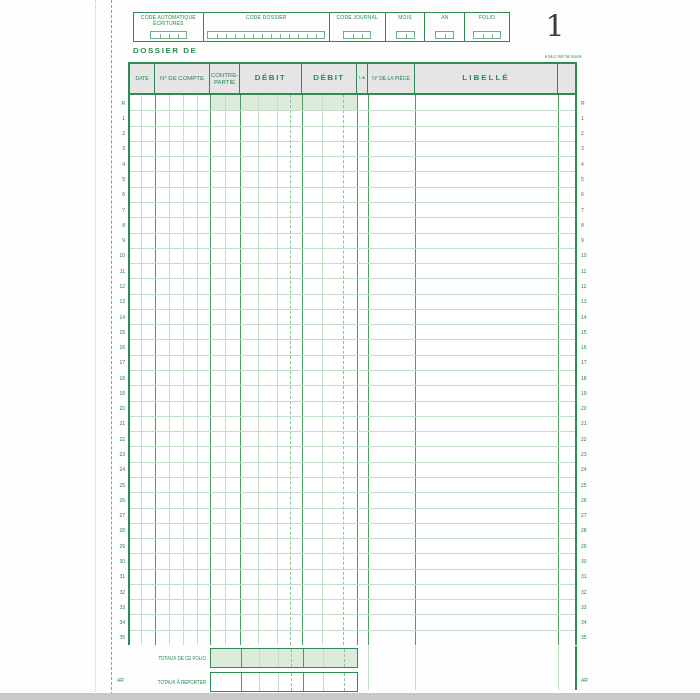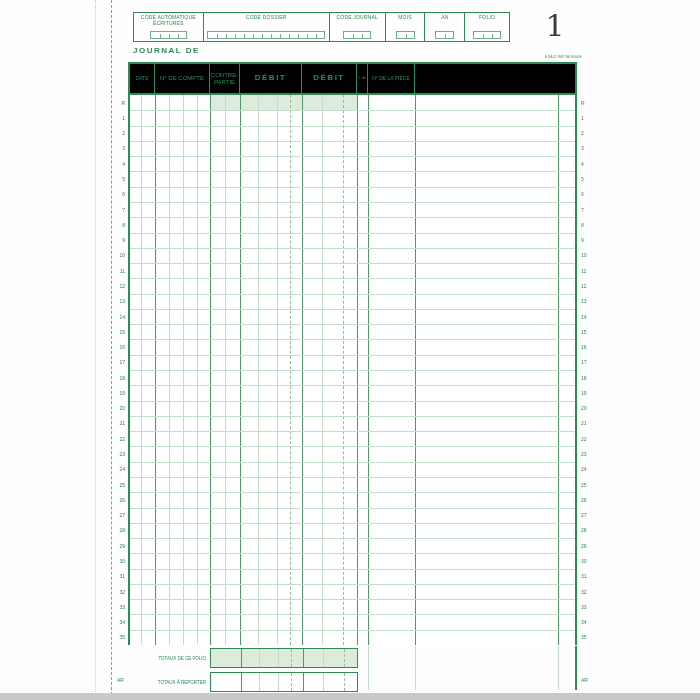--- a/index.html
+++ b/index.html
@@ -17,21 +17,21 @@
   .hlabel{font-size:5px;line-height:1.15;color:#2f8a55;text-align:center;letter-spacing:.2px}
   .comb{position:relative;height:8px;border:1px solid #6fae88;background:#fff}
   .tick{position:absolute;bottom:0;width:1px;height:4px;background:#7ab58f}
 
   .folio-num{position:absolute;left:533px;top:8px;width:44px;text-align:center;font-family:"DejaVu Serif",serif;font-size:30px;color:#3b3b3b}
   .journal-label{position:absolute;left:133px;top:46px;font-size:8px;font-weight:bold;letter-spacing:1.5px;color:#2f8a55}
   .brand{position:absolute;left:470px;top:53px;width:112px;text-align:right;font-size:5px;color:#4d9a68;transform:scale(.8);transform-origin:right center}
 
   
   .jtable{position:absolute;left:128px;top:62px;width:449px;height:583px;border:2px solid #2f8a55;background:#fff}
-  .thead{display:flex;height:31px;border-bottom:2px solid #2f8a55;background:#000000}
+  .thead{display:flex;height:31px;border-bottom:2px solid #2f8a55;background:#e5e5e5}
   .th{border-right:1px solid #2f8a55;display:flex;align-items:center;justify-content:center;text-align:center;color:#2f8a55;line-height:1.1;overflow:hidden}
   .th:last-child{border-right:none}
   .th.c0{width:25px;font-size:5px}
   .th.c1{width:55px;font-size:6px}
   .th.c2{width:30px;font-size:6px}
   .th.c3{width:62px;font-size:8px;font-weight:bold;letter-spacing:1.5px}
   .th.c4{width:55px;font-size:8px;font-weight:bold;letter-spacing:1.5px}
   .th.c5{width:11px;font-size:4px}
   .th.c6{width:47px;font-size:5px}
   .th.c7{width:143px;font-size:8px;font-weight:bold;letter-spacing:2px}
@@ -116,32 +116,33 @@
     <div class="hbox" style="width:44px">
       <div class="hlabel">FOLIO</div>
       <div class="comb" style="width: 28px;">
           <div class="tick" style="left: 9px;"></div>
           <div class="tick" style="left: 18px;"></div>
         </div>
     </div>
   </div>
 
   <div class="folio-num">1</div>
-  <div class="journal-label">JOURNAL DE</div>
+  <div class="journal-label">DOSSIER DE</div>
   <div class="brand">EXACOMPTA 8000E</div>
 
   <div class="jtable">
     <div class="thead">
       <div class="th c0">DATE</div>
       <div class="th c1">N° DE COMPTE</div>
       <div class="th c2">CONTRE- PARTIE</div>
       <div class="th c3">DÉBIT</div>
       <div class="th c4">DÉBIT</div>
       <div class="th c5">L.A</div>
       <div class="th c6">N° DE LA PIÈCE</div>
+      <div class="th c7">LIBELLÉ</div>
       <div class="th c8"></div>
     </div>
     <div class="tbody">
         <div class="report-shade"></div>
         <div class="vs" style="left: 25px;"></div>
         <div class="vs" style="left: 80px;"></div>
         <div class="vs" style="left: 110px;"></div>
         <div class="vs" style="left: 172px;"></div>
         <div class="vs" style="left: 227px;"></div>
         <div class="vs" style="left: 238px;"></div>

